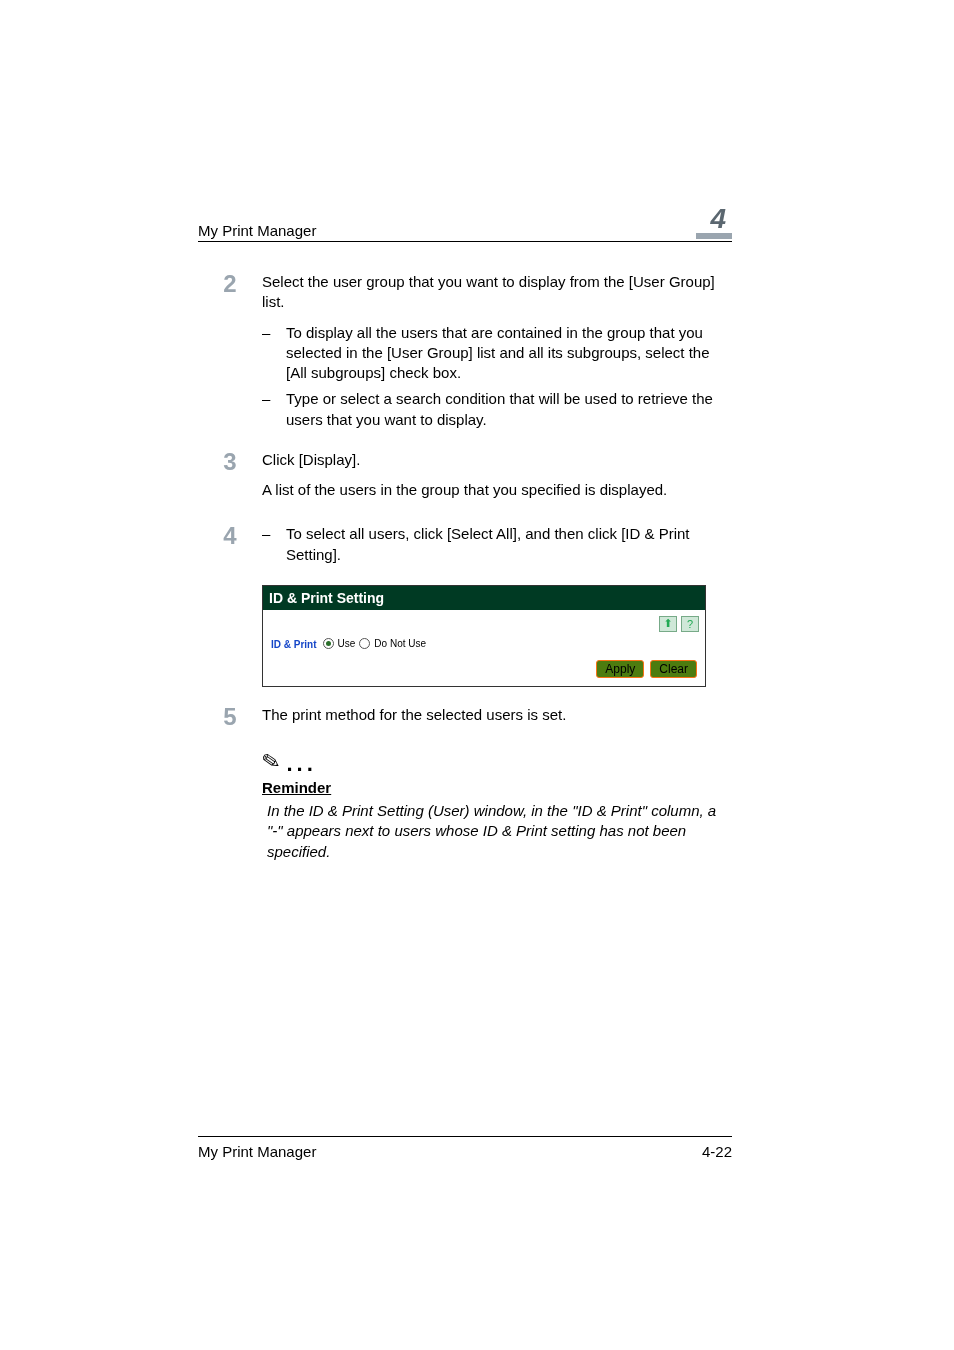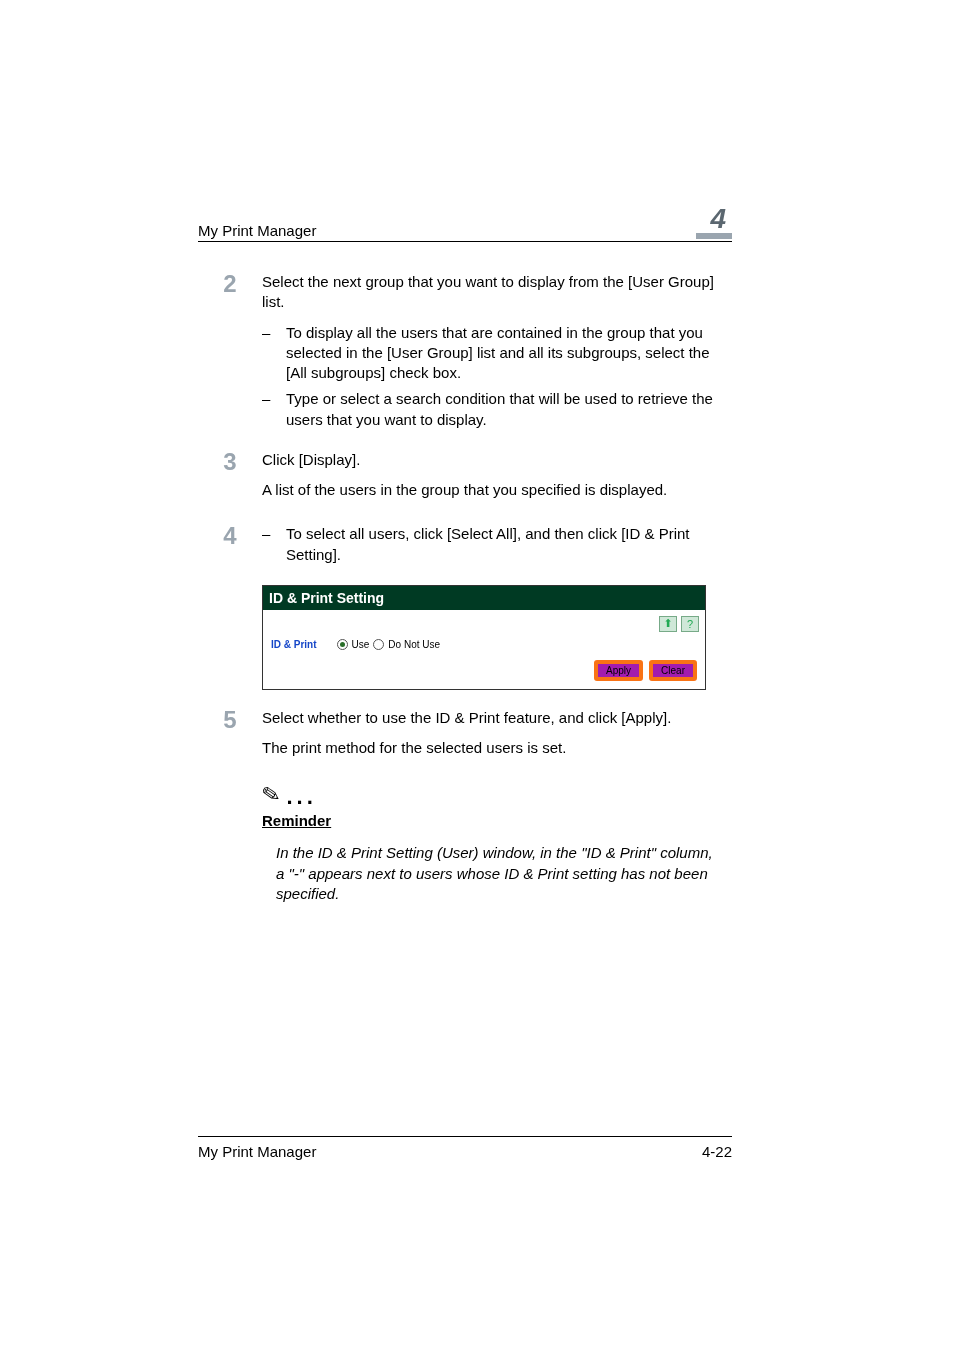--- a/index.html
+++ b/index.html
@@ -59,40 +59,40 @@
     display:flex;justify-content:flex-end;gap:4px;
     padding:6px 6px 4px 6px;
   }
   .ss-ico{
     width:18px;height:16px;border:1px solid #7a8;background:#cfe8d8;
     display:flex;align-items:center;justify-content:center;
     font-size:11px;color:#2a5;
     box-sizing:border-box;
   }
   .ss-body{padding:2px 8px 10px 8px;}
-  .ss-row{display:flex;align-items:flex-end;gap:20px;}
+  .ss-row{display:flex;align-items:center;gap:6px;}
   .ss-label{color:#1546c8;font-weight:bold;font-size:10px;padding-top:1px;}
   .ss-opts{display:flex;flex-direction:row;gap:4px;font-size:10px;color:#000;}
   .ss-opt{display:flex;align-items:center;gap:4px;}
   .ss-radio{
     width:9px;height:9px;border:1px solid #555;border-radius:50%;
     display:inline-flex;align-items:center;justify-content:center;
   }
   .ss-radio.sel::after{content:"";width:5px;height:5px;background:#2a6e2a;border-radius:50%;}
   .ss-btns{display:flex;justify-content:flex-end;gap:6px;padding:0 8px 8px 8px;}
   .ss-btn{
-    border:4px solid #f97316;border-radius:3px;background:#a21caf;
-    font-size:10px;padding:1px 8px;color:#000;
+    border:1px solid #f97316;border-radius:3px;background:#4d7c0f;
+    font-size:12px;padding:1px 8px;color:#000;
   }
   .reminder-block{margin:8px 0 0 64px;}
   .rem-head{display:flex;align-items:flex-end;gap:6px;margin-bottom:4px;}
   .rem-icon{font-size:22px;transform:rotate(-10deg);display:inline-block;}
   .rem-dots{font-size:22px;font-weight:bold;letter-spacing:4px;line-height:1;}
   .rem-title{font-weight:bold;font-size:15px;margin:2px 0 4px 0;text-decoration:underline;}
-  .rem-text{font-style:italic;font-size:15px;line-height:1.35;margin:14px;}
+  .rem-text{font-style:italic;font-size:15px;line-height:1.35;margin:5px;}
   .footer{
     position:absolute;left:198px;bottom:190px;width:534px;
     border-top:1px solid #000;padding-top:6px;
     display:flex;justify-content:space-between;font-size:15px;
   }
 </style>
 </head>
 <body>
 
 <div class="page">
@@ -104,21 +104,21 @@
       <span class="chap-badge">
         <span class="chap-num">4</span>
       </span>
     </div>
 
     <div class="body">
 
       <div class="step">
         <div class="step-num">2</div>
         <div class="step-body">
-          <p>Select the next group that you want to display from the [User Group] list.</p>
+          <p>Select the user group that you want to display from the [User Group] list.</p>
           <div class="sub">
             <span class="dash">–</span>
             <span class="txt">To display all the users that are contained in the group that you selected in the [User Group] list and all its subgroups, select the [All subgroups] check box.</span>
           </div>
           <div class="sub">
             <span class="dash">–</span>
             <span class="txt">Type or select a search condition that will be used to retrieve the users that you want to display.</span>
           </div>
         </div>
       </div>
@@ -164,21 +164,20 @@
         </div>
         <div class="ss-btns">
           <span class="ss-btn">Apply</span>
           <span class="ss-btn">Clear</span>
         </div>
       </div>
 
       <div class="step">
         <div class="step-num">5</div>
         <div class="step-body">
-          <p>Select whether to use the ID &amp; Print feature, and click [Apply].</p>
           <p>The print method for the selected users is set.</p>
         </div>
       </div>
 
       <div class="reminder-block">
         <div class="rem-head">
           <span class="rem-icon">✎</span>
           <span class="rem-dots">...</span>
         </div>
         <p class="rem-title">Reminder</p>

